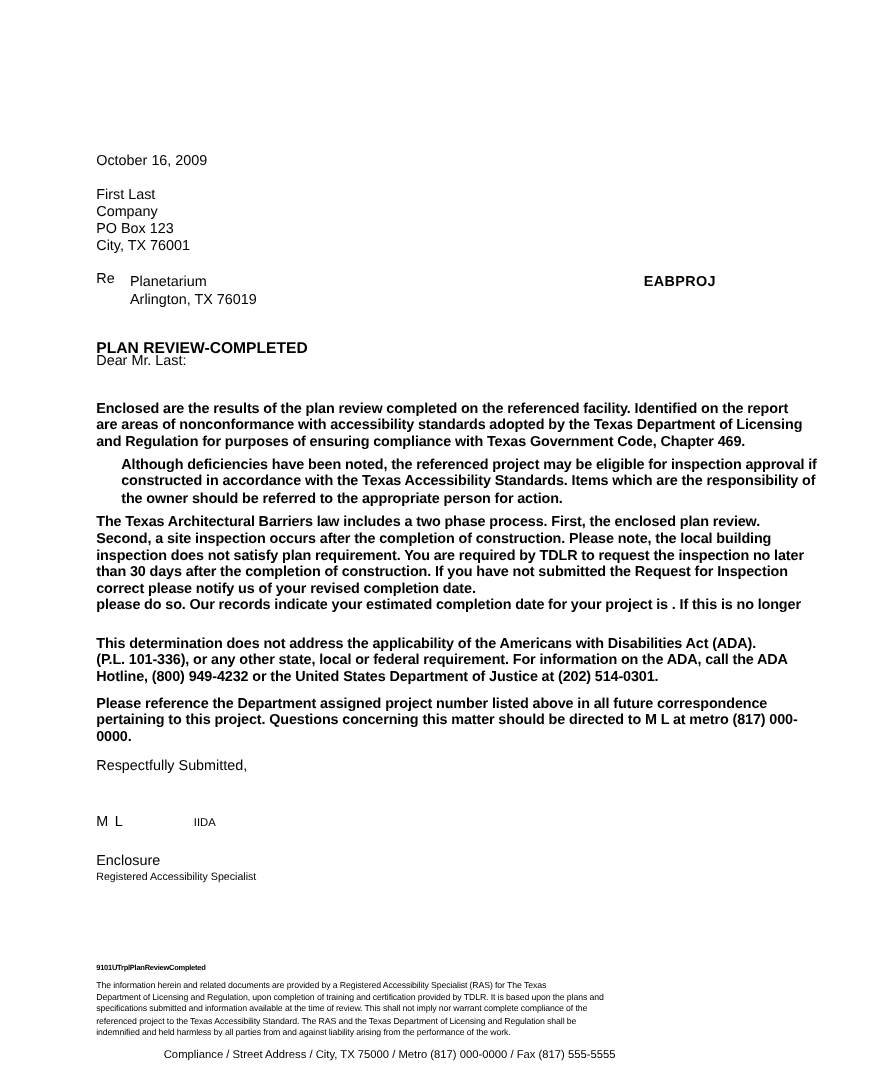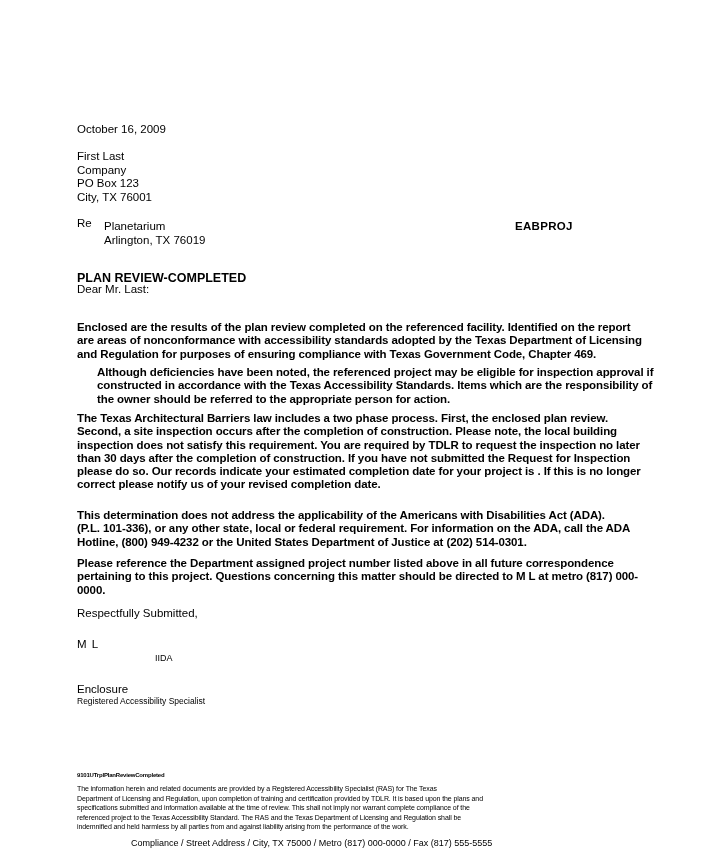--- a/index.html
+++ b/index.html
@@ -45,41 +45,41 @@
 
 <div class="para" style="top:366px;margin-left:20px;">
   <span class="line">Although deficiencies have been noted, the referenced project may be eligible for inspection approval if</span>
   <span class="line">constructed in accordance with the Texas Accessibility Standards.  Items which are the responsibility of</span>
   <span class="line">the owner should be referred to the appropriate person for action.</span>
 </div>
 
 <div class="para" style="top:412px;">
   <span class="line">The Texas Architectural Barriers law includes a two phase process.  First, the enclosed plan review.</span>
   <span class="line">Second, a site inspection occurs after the completion of construction.  Please note, the local building</span>
-  <span class="line">inspection does not satisfy this requirement.  You are required by TDLR to request the inspection no later</span>
+  <span class="line">inspection does not satisfy plan requirement.  You are required by TDLR to request the inspection no later</span>
   <span class="line">than 30 days after the completion of construction.  If you have not submitted the Request for Inspection</span>
+  <span class="line">correct please notify us of your revised completion date.</span>
   <span class="line">please do so.  Our records indicate your estimated completion date for your project is .  If this is no longer</span>
-  <span class="line">correct please notify us of your revised completion date.</span>
 </div>
 
 <div class="para" style="top:509px;">
   <span class="line">This determination does not address the applicability of the Americans with Disabilities Act (ADA).</span>
   <span class="line">(P.L. 101-336), or any other state, local or federal requirement.  For information on the ADA, call the ADA</span>
   <span class="line">Hotline, (800) 949-4232 or the United States Department of Justice at (202) 514-0301.</span>
 </div>
 
 <div class="para" style="top:557px;">
   <span class="line">Please reference the Department assigned project number listed above in all future correspondence</span>
   <span class="line">pertaining to this project.  Questions concerning this matter should be directed to M L at metro (817) 000-</span>
   <span class="line">0000.</span>
 </div>
 
 <div class="abs t12" style="left:77px; top:607px;">Respectfully Submitted,</div>
 
-<div class="abs t12" style="left:77px; top:638px; letter-spacing:1px;">M L</div>
+<div class="abs t12" style="left:77px; top:652px; letter-spacing:1px;">M L</div>
 <div class="abs" style="left:155px; top:653px; font-size:9px;">IIDA</div>
 <div class="abs small" style="left:77px; top:696px;">Registered Accessibility Specialist</div>
 <div class="abs t12" style="left:77px; top:683px;">Enclosure</div>
 
 <div class="abs bold" style="left:77px; top:772px; font-size:6px; letter-spacing:-0.2px;">9101UTrplPlanReviewCompleted</div>
 
 <div class="fine" style="top:784px;">
   <span class="line">The  information  herein  and  related  documents  are  provided  by  a  Registered  Accessibility  Specialist  (RAS)  for  The  Texas</span>
   <span class="line">Department of Licensing and Regulation, upon completion of training and certification provided by TDLR. It is based upon the plans and</span>
   <span class="line">specifications submitted and information available at the time of review.  This shall not imply nor warrant complete compliance of the</span>

